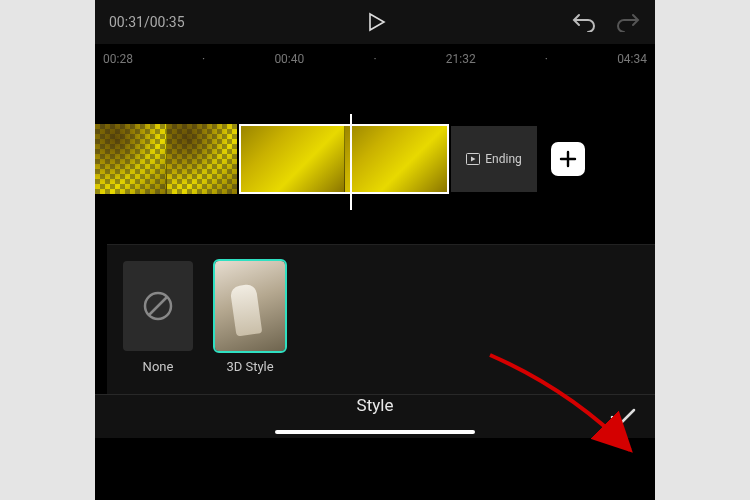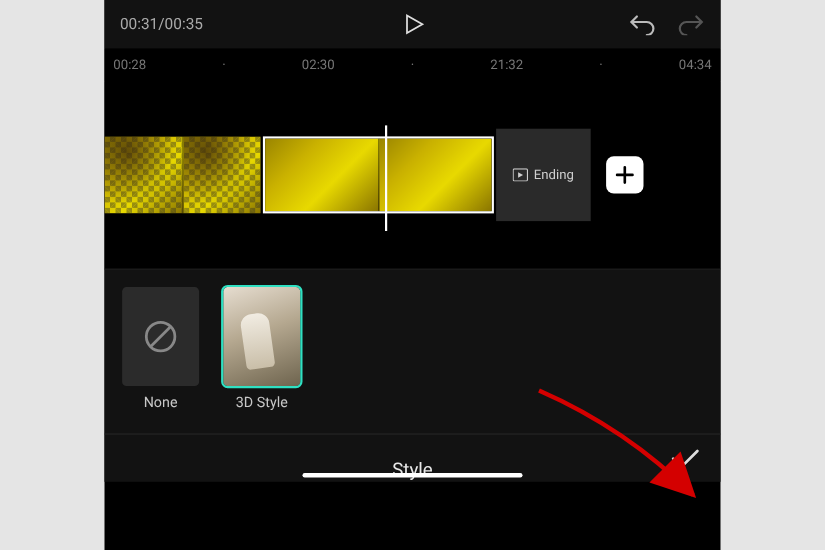--- a/index.html
+++ b/index.html
@@ -98,21 +98,21 @@
       linear-gradient(-45deg, #2a2a2a 25%, transparent 25%),
       linear-gradient(45deg, transparent 75%, #2a2a2a 75%),
       linear-gradient(-45deg, transparent 75%, #2a2a2a 75%);
     background-size: 10px 10px;
     background-position: 0 0, 0 5px, 5px -5px, -5px 0;
     opacity:0.4;
   }
   .thumb + .thumb { border-left: 1px solid rgba(0,0,0,0.4); }
   .ending-pill {
     width: 86px;
-    height: 84px;
+    height: 66px;
     background: #2a2a2a;
     color: #cfcfcf;
     font-size: 12px;
     display: flex;
     align-items: center;
     justify-content: center;
     gap: 5px;
     margin-left: 2px;
   }
   .ending-pill svg { flex-shrink:0; }
@@ -136,20 +136,21 @@
   }
   
   .style-row {
     height: 150px;
     background: #121212;
     border-top: 1px solid #222;
     display: flex;
     align-items: flex-start;
     gap: 22px;
     padding: 16px 16px 0 16px;
+    margin-left: 12px;
   }
   .style-item { text-align: center; }
   .style-tile {
     width: 70px;
     height: 90px;
     background: #2b2b2b;
     border-radius: 4px;
     display: flex;
     align-items: center;
     justify-content: center;
@@ -172,21 +173,21 @@
     border-radius: 10px 10px 4px 4px;
     transform: rotate(-8deg);
   }
   .style-label { color: #c8c8c8; font-size: 13px; }
   
   .bottombar {
     height: 44px;
     background: #121212;
     border-top: 1px solid #282828;
     display: flex;
-    align-items: flex-end;
+    align-items: flex-start;
     justify-content: center;
     position: relative;
   }
   .bottombar .title { color: #e8e8e8; font-size: 17px; }
   .confirm {
     position: absolute;
     right: 18px;
     top: 50%;
     transform: translateY(-50%);
     display: flex;
@@ -237,21 +238,21 @@
             <path d="M22 8 H9 A6 6 0 0 0 9 20" fill="none" stroke="#555" stroke-width="2" stroke-linecap="round"></path>
             <path d="M18 3 L23 8 L18 13" fill="none" stroke="#555" stroke-width="2" stroke-linecap="round"></path>
           </svg>
       </span>
     </div>
   </div>
 
   <div class="ruler">
     <span>00:28</span>
     <span class="gap">·</span>
-    <span>02:30</span>
+    <span>00:40</span>
     <span class="gap">·</span>
     <span>21:32</span>
     <span class="gap">·</span>
     <span>04:34</span>
   </div>
 
   <div class="timeline-area">
     <div class="timeline-track">
       <div class="clip clip1">
         <div class="thumb checker dark"></div>

